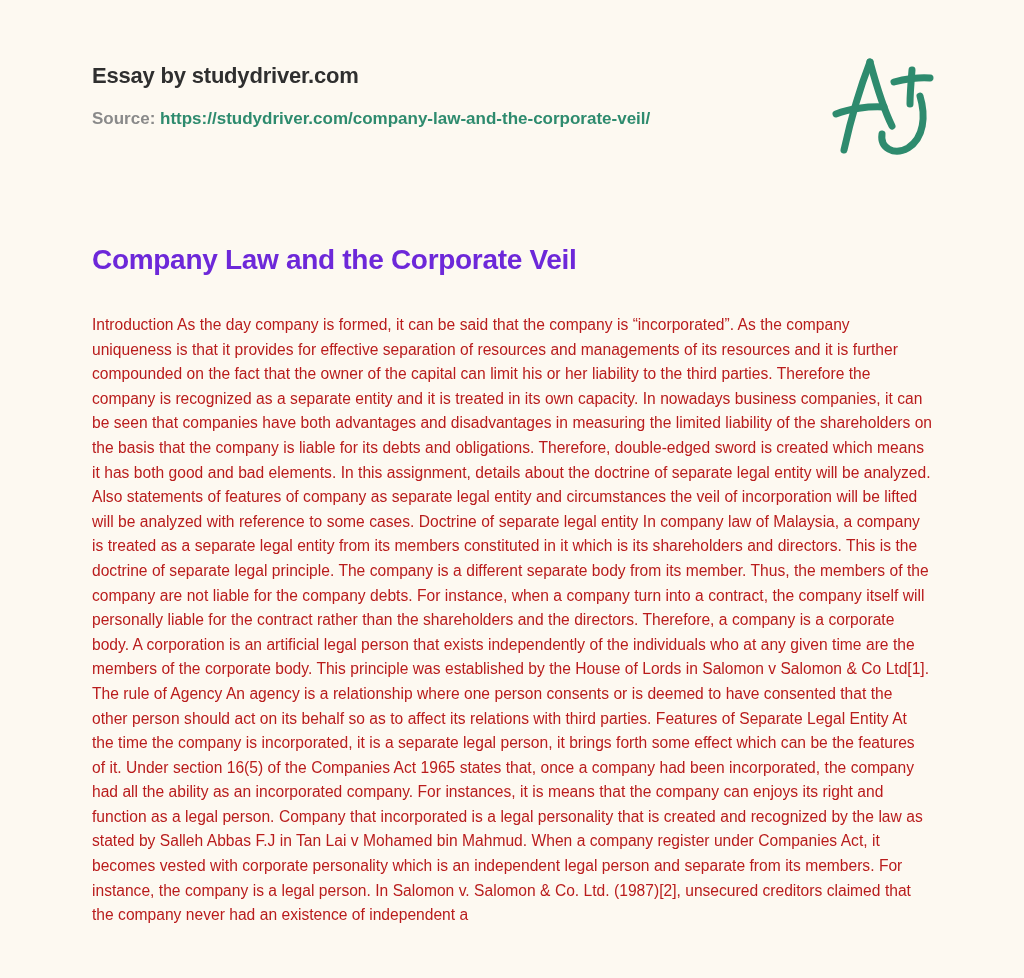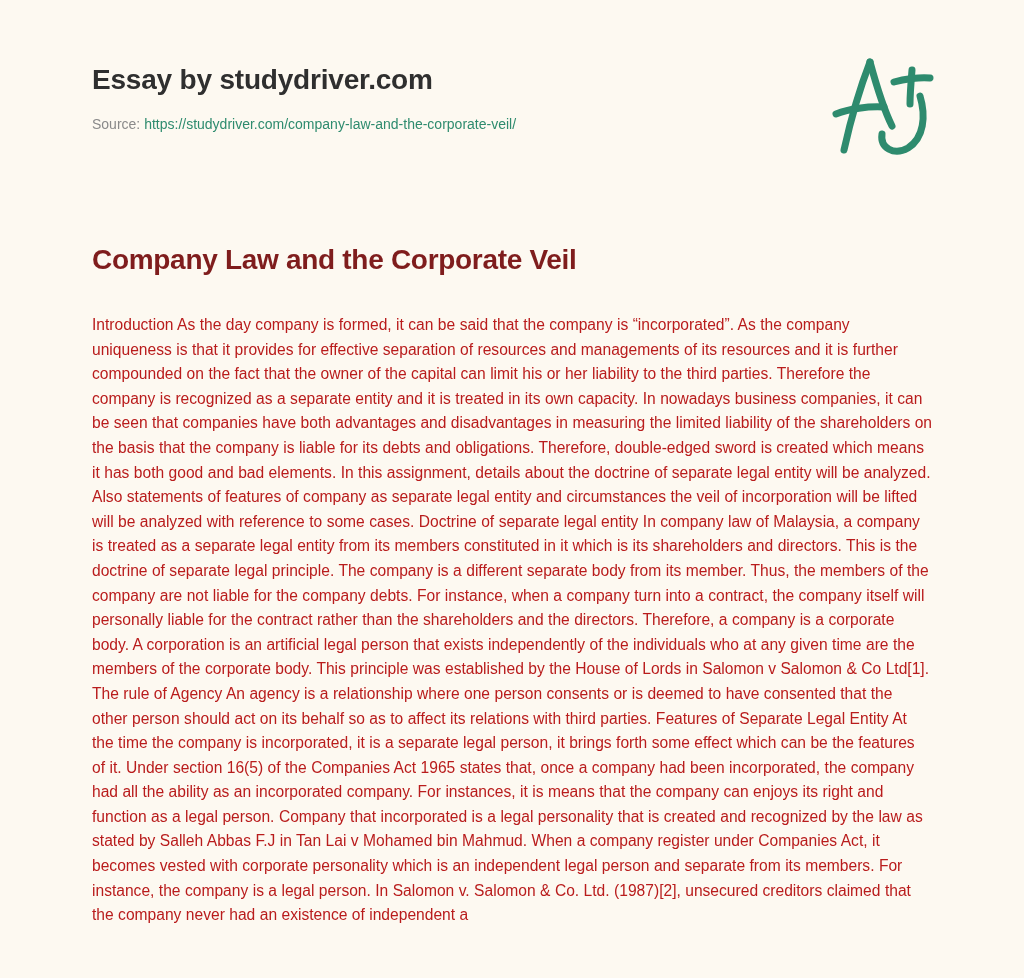--- a/index.html
+++ b/index.html
@@ -23,34 +23,35 @@
   }
 
   
   .header {
     position: absolute;
     left: 92px;
     top: 62px;
     right: 92px;
   }
   .byline {
-    font-size: 28px;
+    font-size: 22px;
     font-weight: bold;
     color: #2F2F2F;
     letter-spacing: -0.2px;
     line-height: 1.25;
     margin: 0;
     white-space: nowrap;
   }
   .source-line {
     margin-top: 18px;
-    font-size: 14px;
+    font-size: 17px;
     color: #8A8A8A;
     line-height: 1.3;
     white-space: nowrap;
+    font-weight: bold;
   }
   .source-label {
     color: #8A8A8A;
   }
   .source-url {
     color: #2E8B6E;
     text-decoration: none;
   }
 
   
@@ -69,21 +70,21 @@
 
   
   .doc-title {
     position: absolute;
     left: 92px;
     top: 243px;
     right: 92px;
     margin: 0;
     font-size: 28px;
     font-weight: bold;
-    color: #7f1d1d;
+    color: #6d28d9;
     letter-spacing: -0.3px;
     line-height: 1.2;
   }
 
   
   .doc-body {
     position: absolute;
     left: 92px;
     top: 313px;
     width: 840px;

